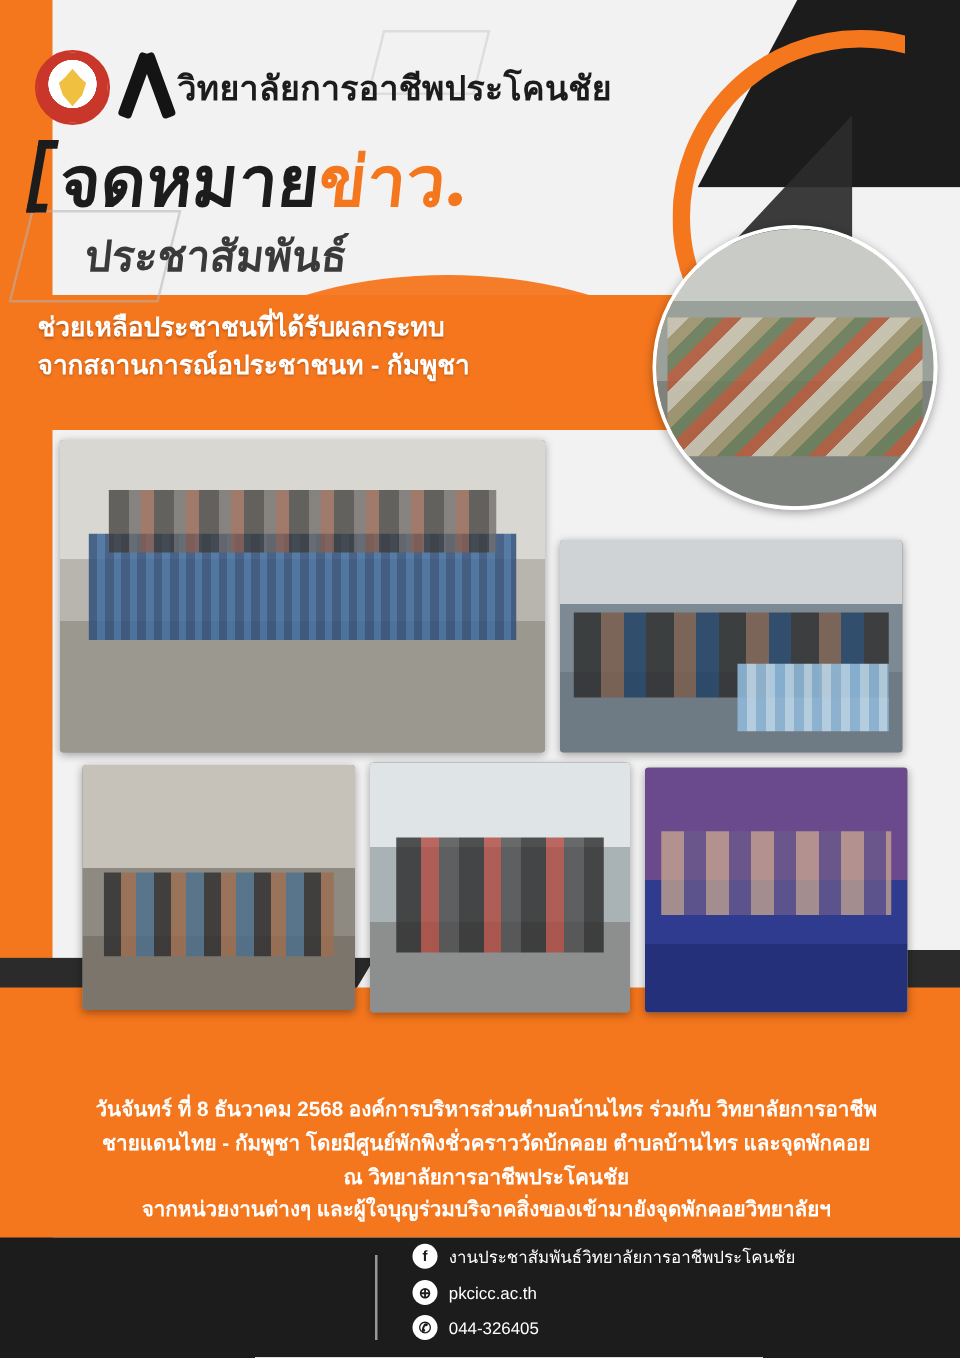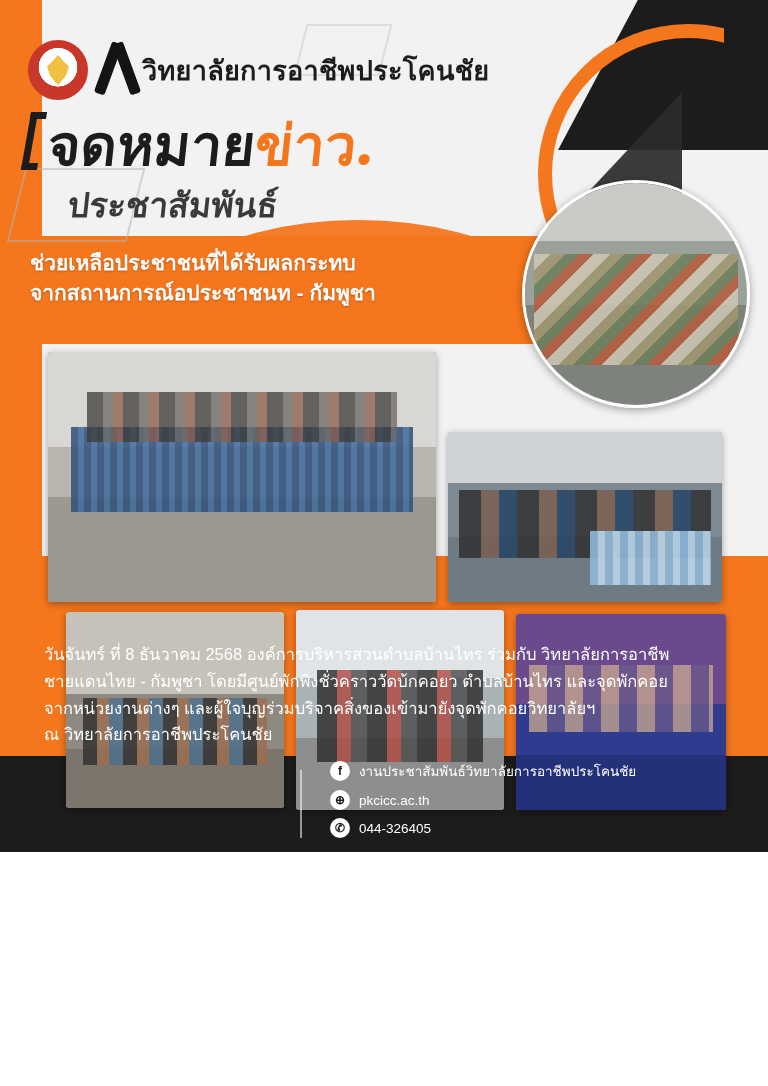--- a/index.html
+++ b/index.html
@@ -4,21 +4,21 @@
 <style>
   * { box-sizing: border-box; margin: 0; padding: 0; }
   html, body {
     width: 768px; height: 1086px;
     font-family: "Liberation Sans", sans-serif;
     background: #ffffff;
     overflow: hidden;
   }
   .poster {
     position: relative;
-    width: 768px; height: 852px;
+    width: 768px; height: 1086px;
     background: #f2f2f2;
     overflow: hidden;
   }
 
   
   .bg-orange-left {
     position: absolute; left: 0; top: 0;
     width: 42px; height: 1086px;
     background: #f4761d;
   }
@@ -242,21 +242,22 @@
     background: repeating-linear-gradient(135deg,#cfc7b4 0 12px,#a3976f 12px 22px,#6c7f5a 22px 32px,#b85b3c 32px 42px);
     opacity:.85;
   }
 
   
   .body-text {
     position: absolute; left: 44px; bottom: 104px;
     width: 690px;
     color: #ffffff;
     font-size: 16.5px; line-height: 1.62;
-    font-weight: 400;
+    text-align: center;
+    font-weight: 700;
   }
   .body-text p { margin: 0; }
 
   
   .footer-pill {
     position: absolute; left: 40px; bottom: 42px;
     padding: 5px 20px;
     border: 2px solid #ffffff;
     border-radius: 14px;
     color: #ffffff; font-size: 13.5px; font-weight: bold;
@@ -338,23 +339,23 @@
     <div class="img-d"></div>
 
   </div>
   <div class="photo ph5">
     <div class="img-e"></div>
 
   </div>
 
   <div class="body-text">
     <p>วันจันทร์ ที่ 8 ธันวาคม 2568 องค์การบริหารส่วนตำบลบ้านไทร ร่วมกับ วิทยาลัยการอาชีพ</p>
-    <p>ชายแดนไทย - กัมพูชา โดยมีศูนย์พักพิงชั่วคราววัดบ้กคอยว ตำบลบ้านไทร และจุดพักคอย</p>
+    <p>ชายแดนไทย - กัมพูชา โดยมีศูนย์พักพิงชั่วคราววัดบ้กคอย ตำบลบ้านไทร และจุดพักคอย</p>
+    <p>ณ วิทยาลัยการอาชีพประโคนชัย</p>
     <p>จากหน่วยงานต่างๆ และผู้ใจบุญร่วมบริจาคสิ่งของเข้ามายังจุดพักคอยวิทยาลัยฯ</p>
-    <p>ณ วิทยาลัยการอาชีพประโคนชัย</p>
   </div>
 
   <div class="footer-divider"></div>
   <div class="contacts">
     <div class="contact-row">
       <span class="cicon">f</span>
       <span>งานประชาสัมพันธ์วิทยาลัยการอาชีพประโคนชัย</span>
     </div>
     <div class="contact-row">
       <span class="cicon">⊕</span>

